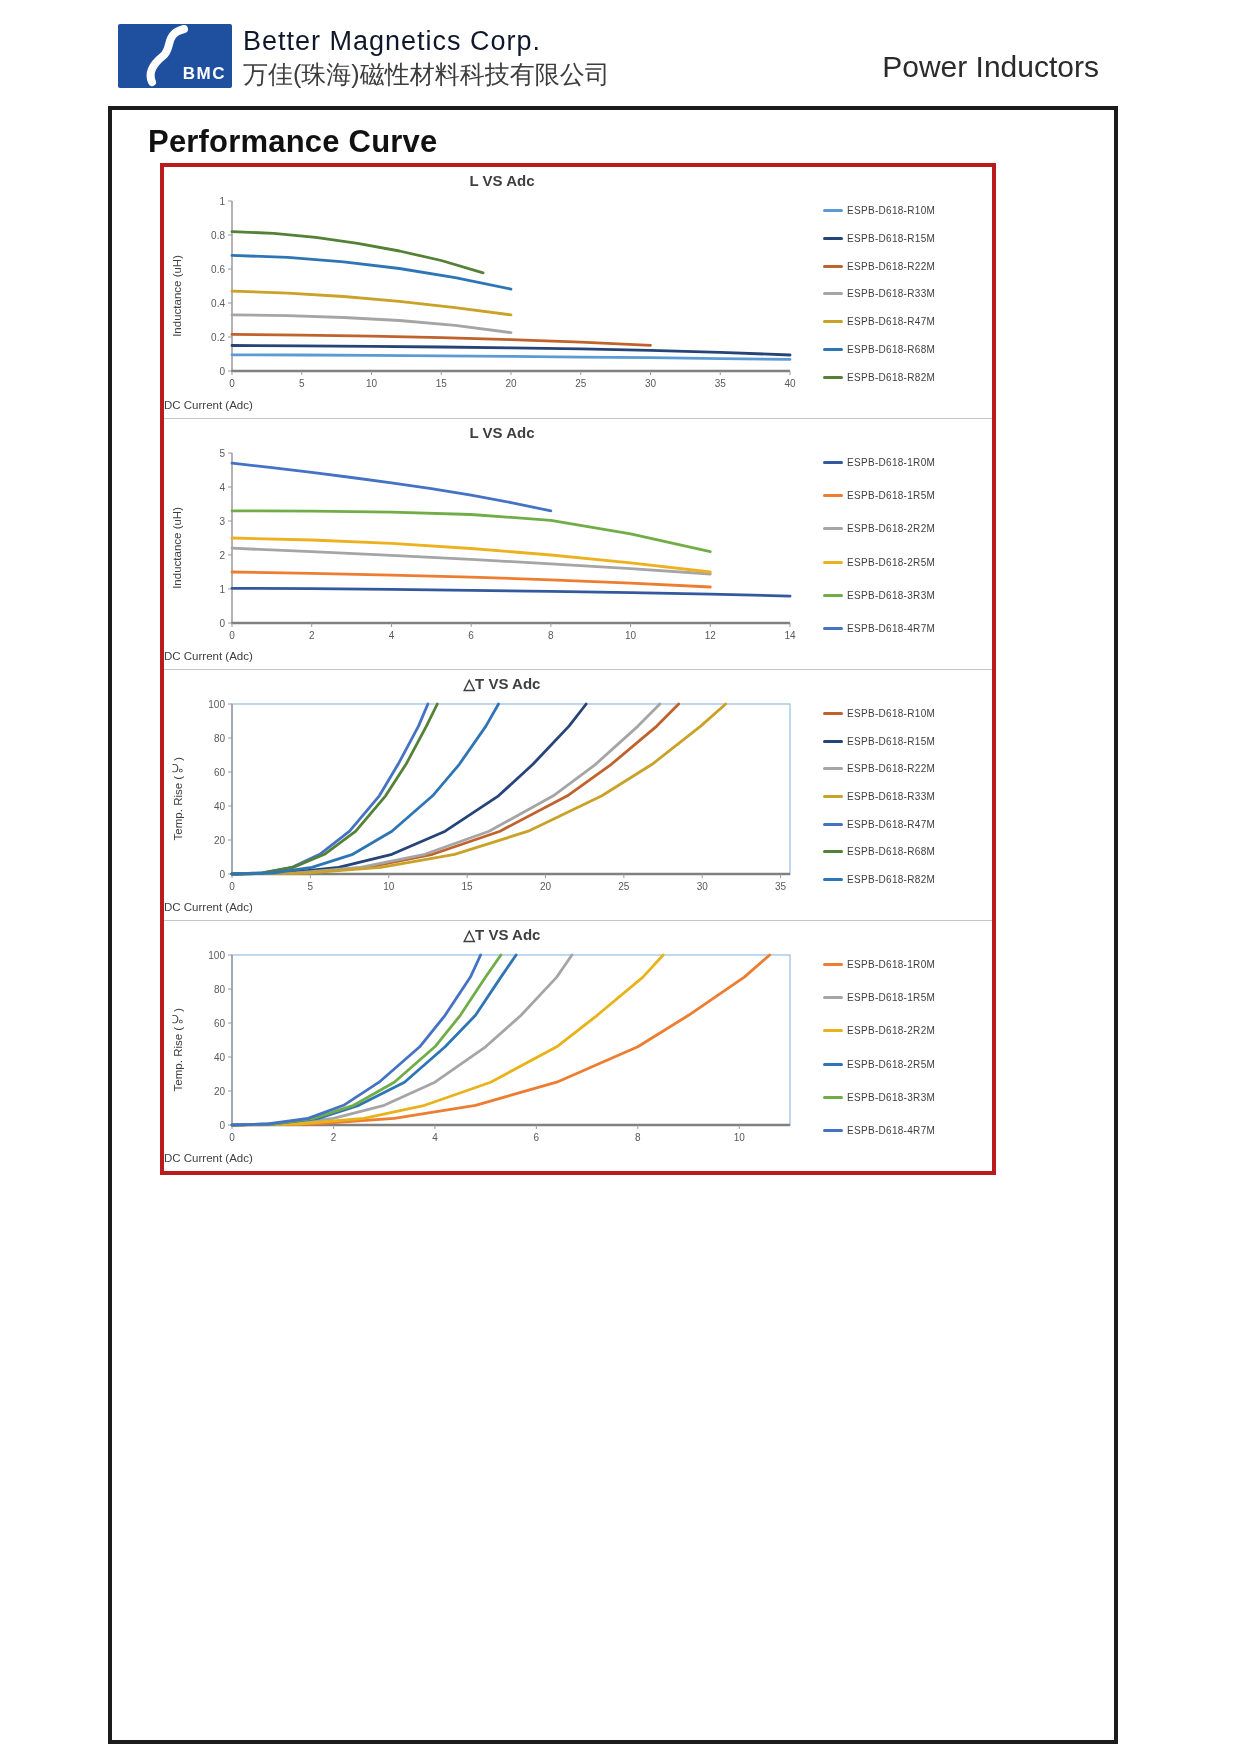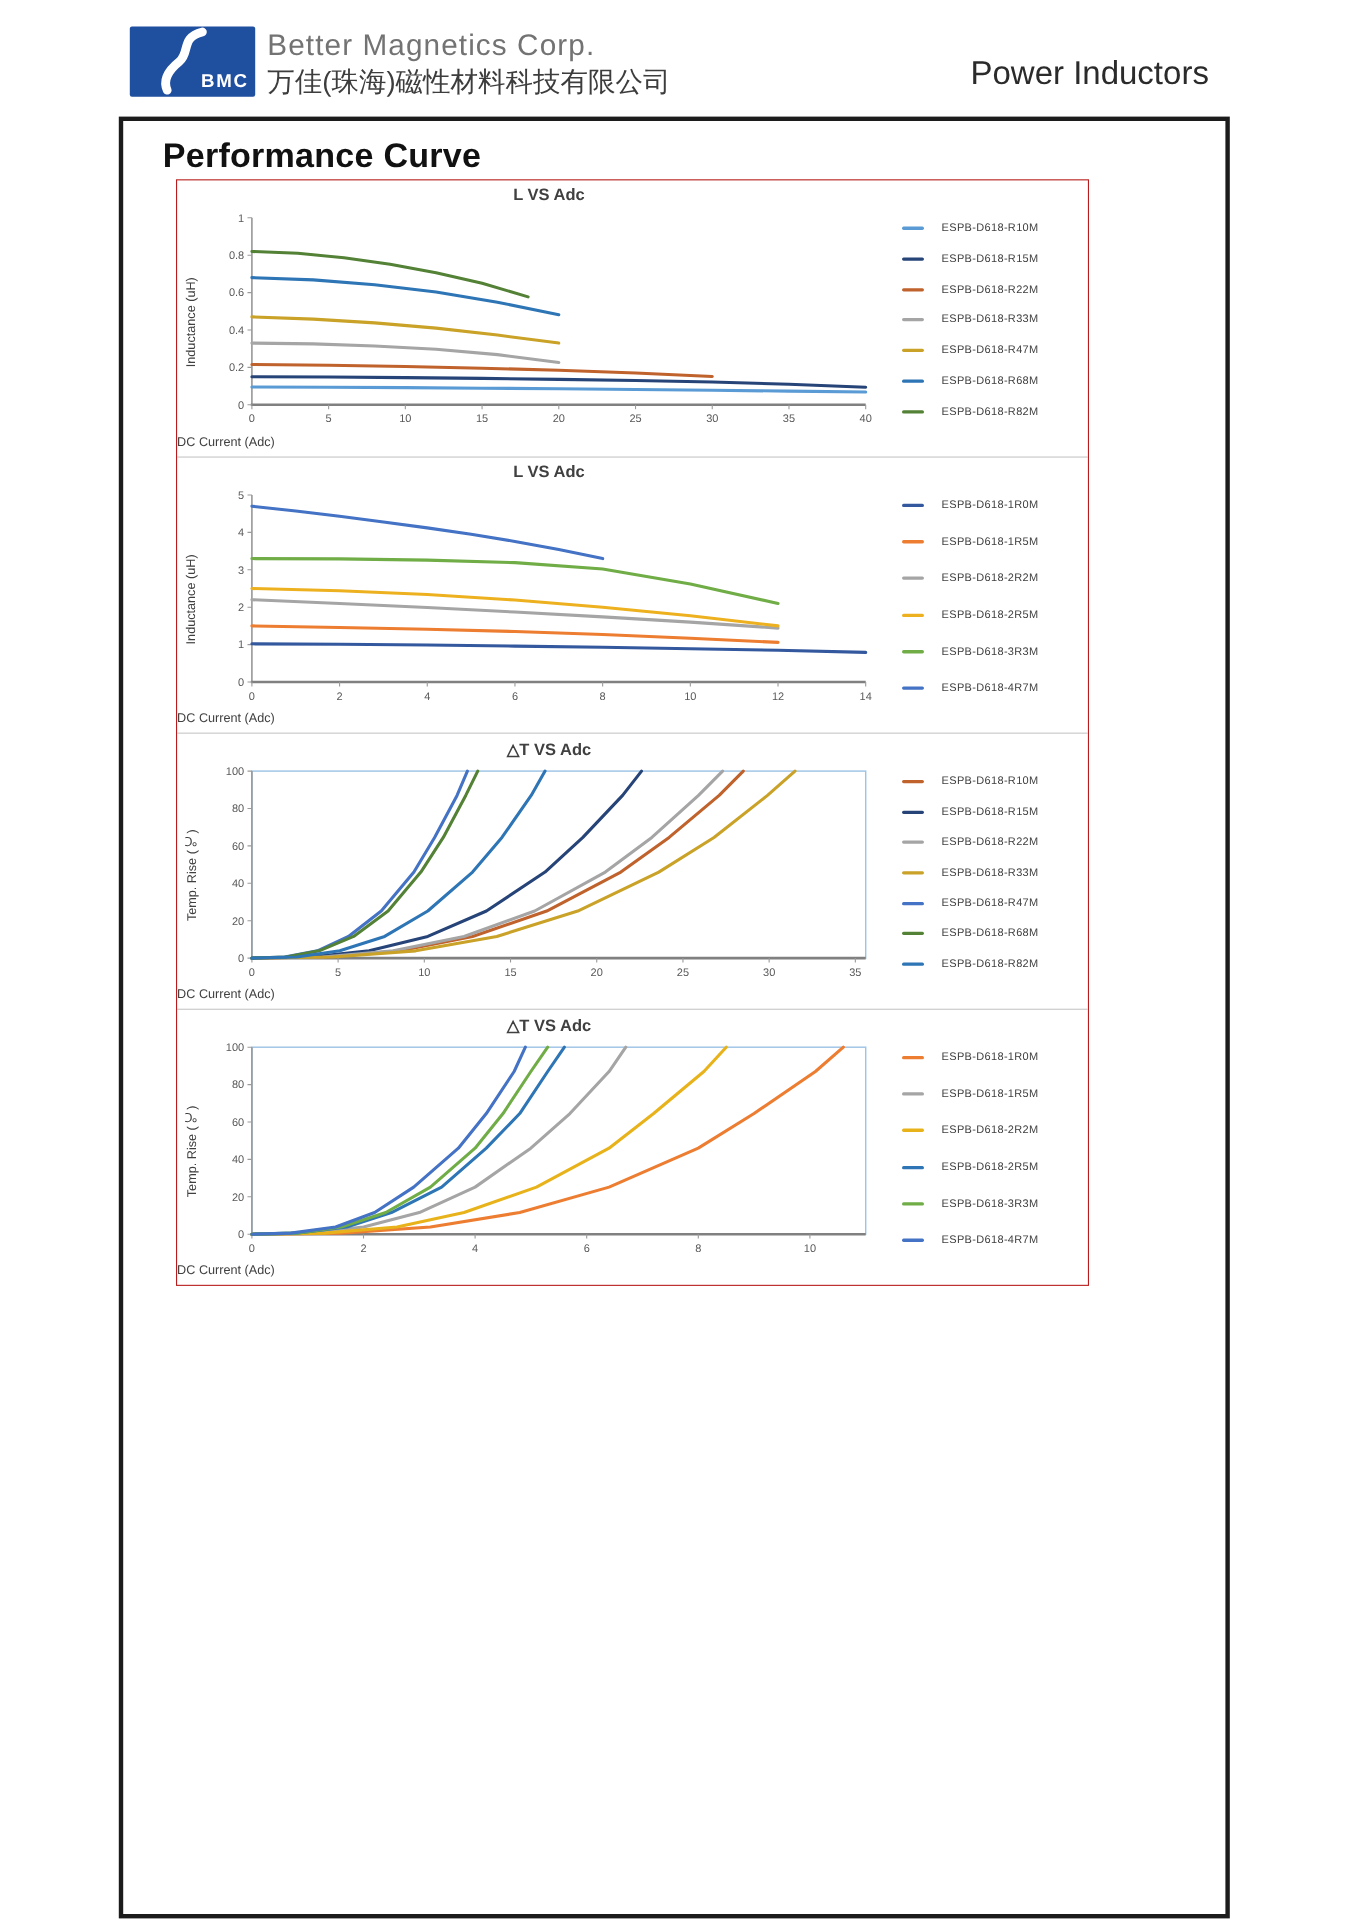--- a/index.html
+++ b/index.html
@@ -2,39 +2,39 @@
 <html><head>
 <meta charset="utf-8">
 <style>
   html,body{margin:0;padding:0;background:#ffffff;}
   body{width:1241px;height:1755px;position:relative;font-family:"Liberation Sans",sans-serif;}
 
   
   .logo{position:absolute;left:118px;top:24px;width:114px;height:64px;background:#1F4F9F;border-radius:2px;text-decoration:underline;}
   .logo svg{position:absolute;left:0;top:0;}
   .logo .bmc{position:absolute;right:6px;bottom:4px;color:#ffffff;font-weight:bold;font-size:17px;letter-spacing:1.5px;}
-  .company-en{position:absolute;left:243px;top:26px;font-size:27px;color:#737373;letter-spacing:1px;}
+  .company-en{position:absolute;left:243px;top:26px;font-size:27px;color:#0f172a;letter-spacing:1px;}
   .company-cn{position:absolute;left:243px;top:58px;font-size:25px;color:#3D3D3D;}
   .product-title{position:absolute;right:142px;top:50px;font-size:30px;color:#2B2B2B;}
 
   
   .page-frame{position:absolute;left:108px;top:106px;width:1002px;height:1630px;border:4px solid #1C1C1C;background:#fff;}
   .section-title{position:absolute;left:148px;top:124px;font-size:31px;font-weight:bold;color:#111111;letter-spacing:0.2px;}
 
   
-  .charts-box{position:absolute;left:160px;top:163px;width:828px;border:1px solid #b91c1c;background:#fff;}
+  .charts-box{position:absolute;left:160px;top:163px;width:828px;border:4px solid #b91c1c;background:#fff;}
   .chart-cell{height:251px;display:flex;flex-direction:column;padding-top:5px;box-sizing:border-box;}
   .chart-cell + .chart-cell{border-top:1px solid #C6C6C6;}
   .chart-title{width:676px;text-align:center;font-weight:bold;font-size:15px;color:#404040;height:21px;flex:none;}
   .chart-main{display:flex;flex:1;}
   .ylabel-box{width:26px;display:flex;align-items:center;justify-content:center;flex:none;}
   .ylabel{writing-mode:vertical-rl;transform:rotate(180deg);font-size:11.5px;color:#404040;white-space:nowrap;}
   .chart-svg{width:625px;height:200px;flex:none;}
   .legend{width:164px;display:flex;flex-direction:column;justify-content:space-between;padding:12px 0 16px 8px;box-sizing:border-box;}
-  .legend-item{display:flex;align-items:center;gap:16px;}
+  .legend-item{display:flex;align-items:center;gap:4px;}
   .swatch{width:20px;height:3px;border-radius:1.5px;flex:none;}
   .legend-label{font-size:10px;color:#404040;letter-spacing:0.3px;white-space:nowrap;}
   .xlabel-row{height:19px;width:676px;font-size:11.5px;color:#404040;flex:none;}
   .tick{font-size:10px;fill:#595959;font-family:"Liberation Sans",sans-serif;}
 </style>
 </head>
 <body>
 
 <div class="logo">
   <svg width="114" height="64" viewBox="0 0 114 64">

